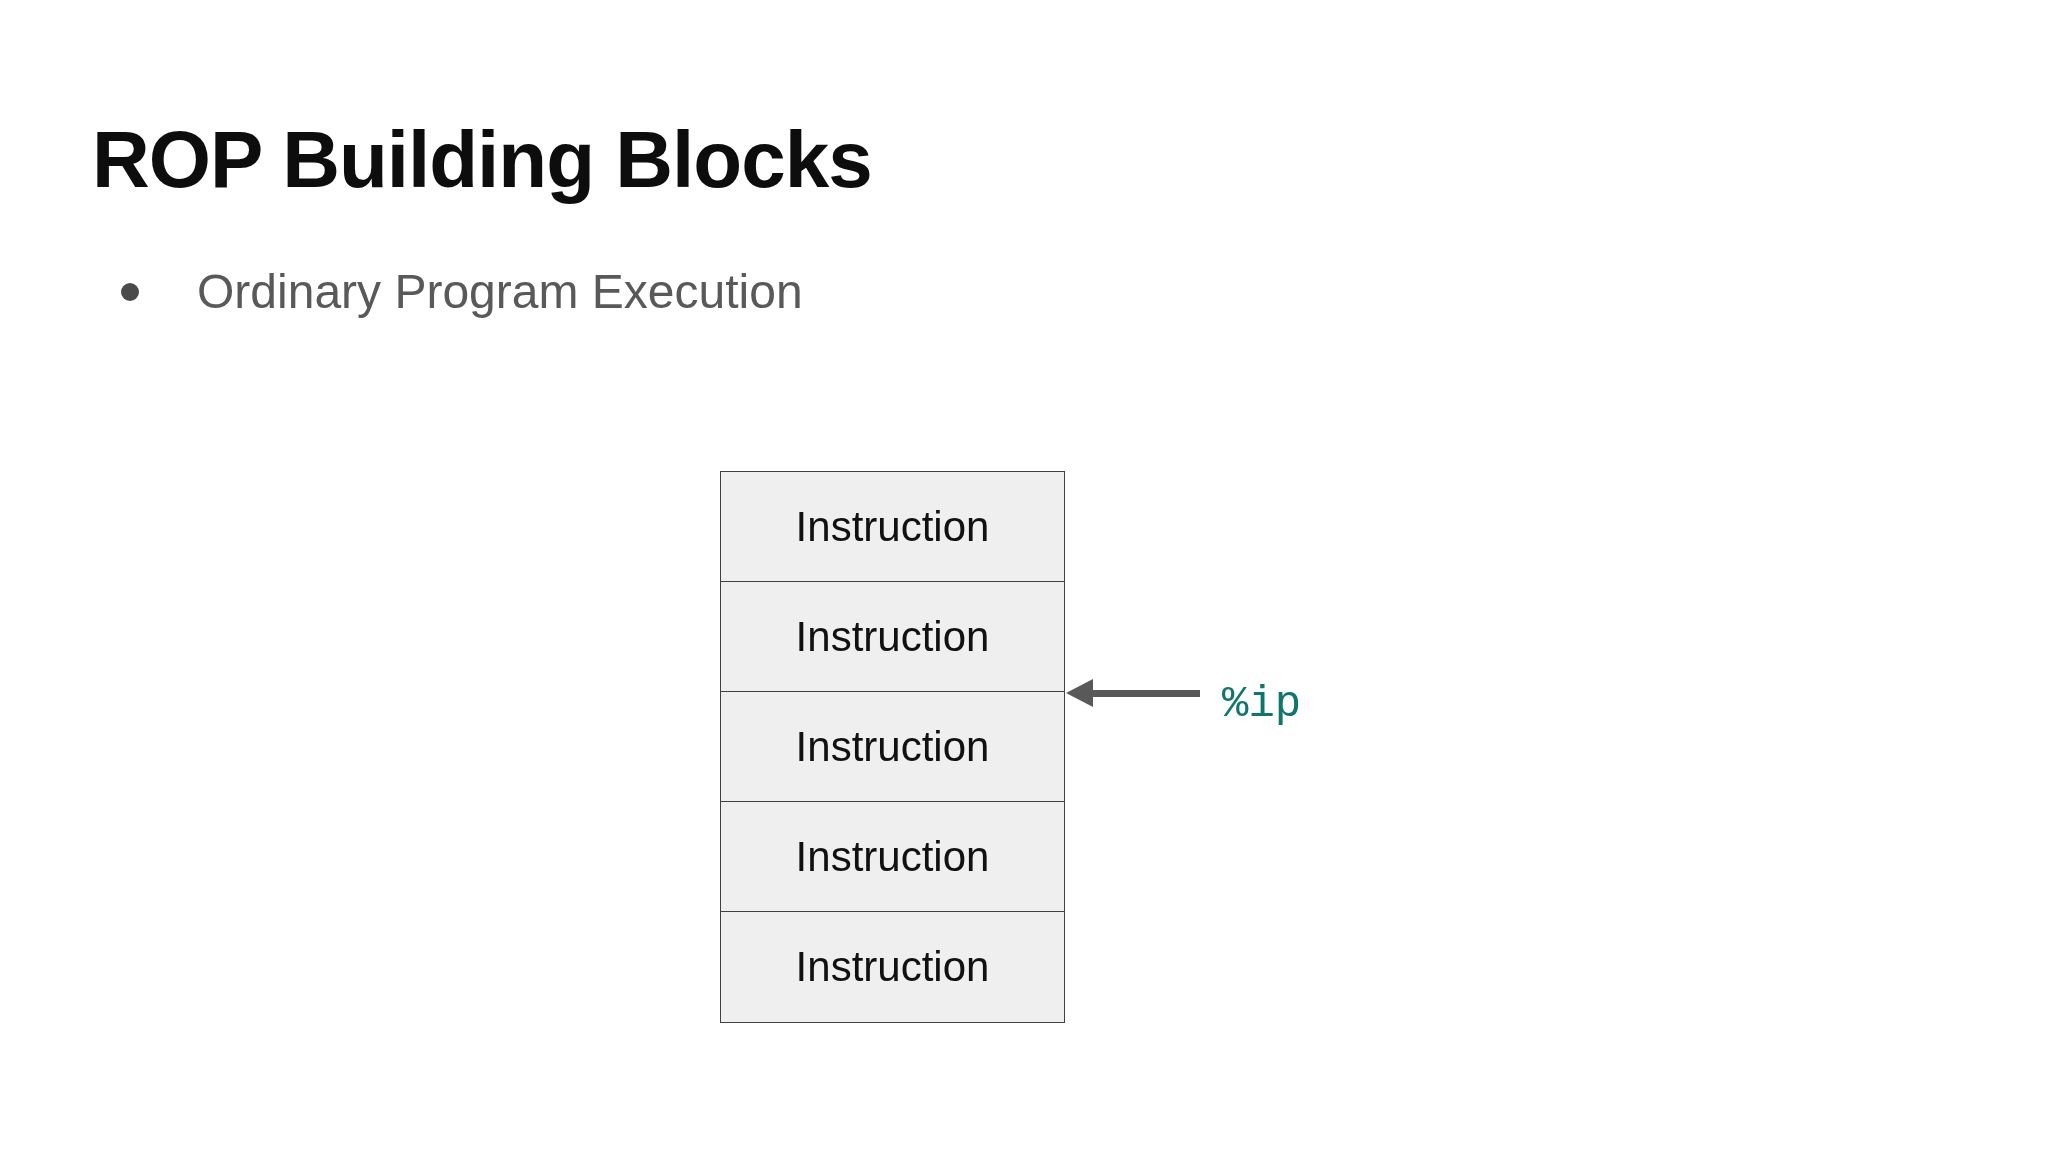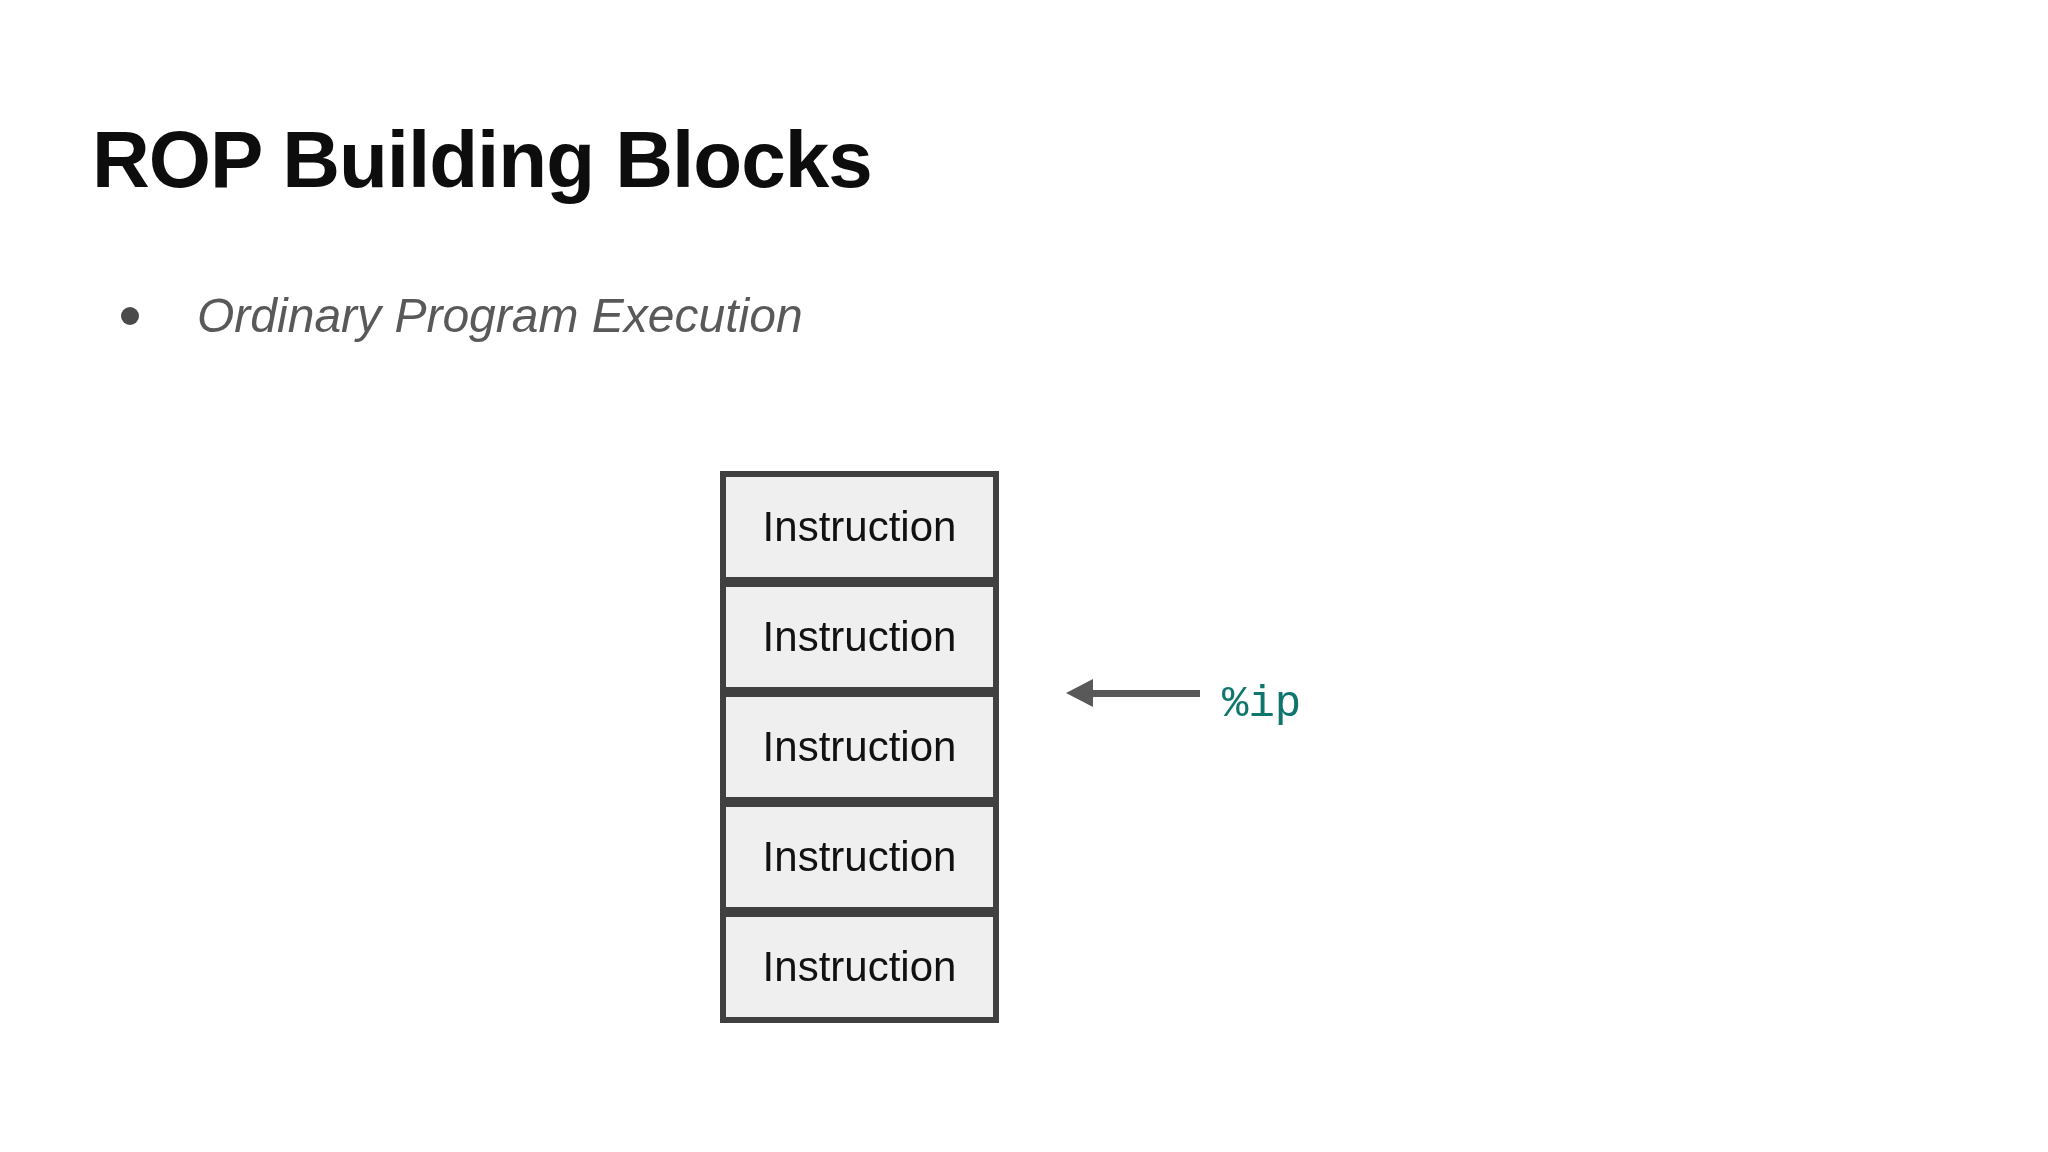--- a/index.html
+++ b/index.html
@@ -19,25 +19,24 @@
     font-size: 80px;
     font-weight: 800;
     letter-spacing: -1px;
     color: #0d0d0d;
     line-height: 1;
     white-space: nowrap;
   }
   .bullet-row {
     position: absolute;
     left: 121px;
-    top: 288px;
+    top: 264px;
     height: 56px;
     display: flex;
     align-items: center;
-    font-style: italic;
   }
   .bullet-dot {
     width: 18px;
     height: 18px;
     border-radius: 50%;
     background: #4a4a4a;
     flex: 0 0 auto;
   }
   .bullet-text {
     margin-left: 58px;
@@ -46,24 +45,24 @@
     line-height: 1;
     white-space: nowrap;
   }
   .stack {
     position: absolute;
     left: 720px;
     top: 471px;
     width: 345px;
   }
   .stack-box {
-    width: 279px;
+    width: 345px;
     height: 112px;
     background: #efefef;
-    border: 6px solid #404040;
+    border: 1px solid #404040;
     display: flex;
     align-items: center;
     justify-content: center;
   }
   .stack-box + .stack-box { margin-top: -2px; }
   .stack-box .box-label {
     font-size: 42px;
     color: #111111;
     line-height: 1;
   }

